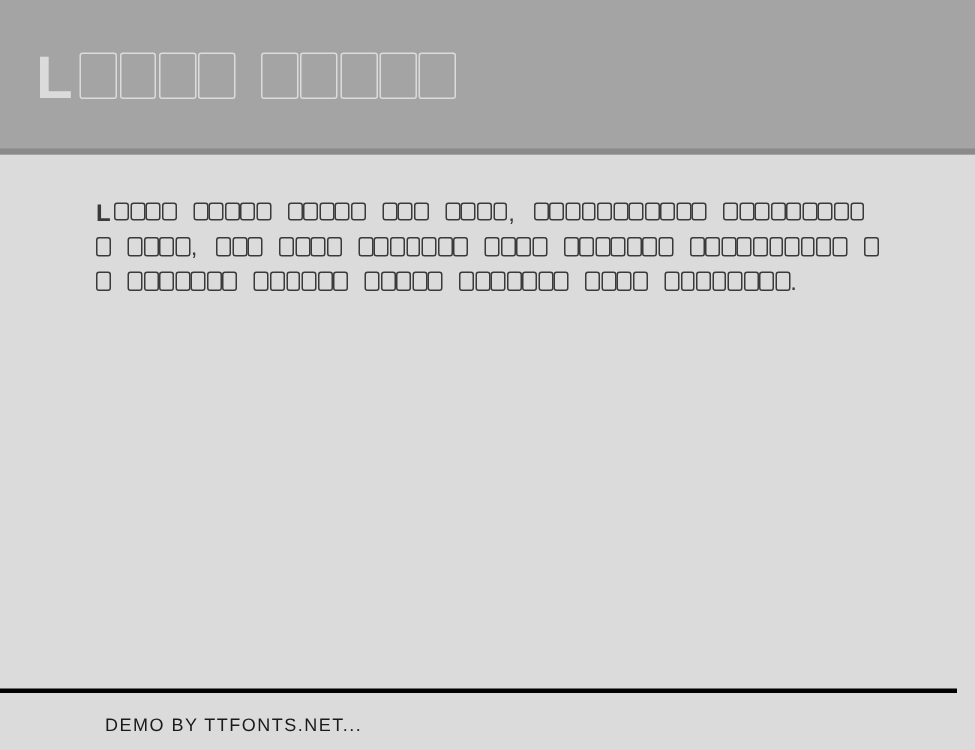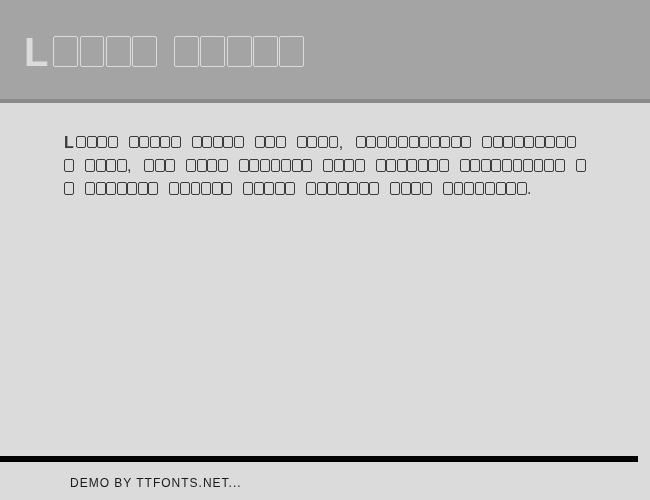--- a/index.html
+++ b/index.html
@@ -38,21 +38,21 @@
   }
   .body-text .first-char {
     font-family: 'Comic Sans MS', cursive, sans-serif;
     font-weight: bold;
   }
   .footer {
     position: absolute;
     left: 0;
     right: 12px;
     bottom: 0;
-    border-top: 6px solid #000000;
+    border-top: 3px solid #000000;
     padding: 14px 46px 10px 70px;
   }
   .footer-text {
     font-family: 'Comic Sans MS', cursive, sans-serif;
     font-size: 12px;
     letter-spacing: 1px;
     color: #1a1a1a;
     text-transform: uppercase;
   }
   .box {

